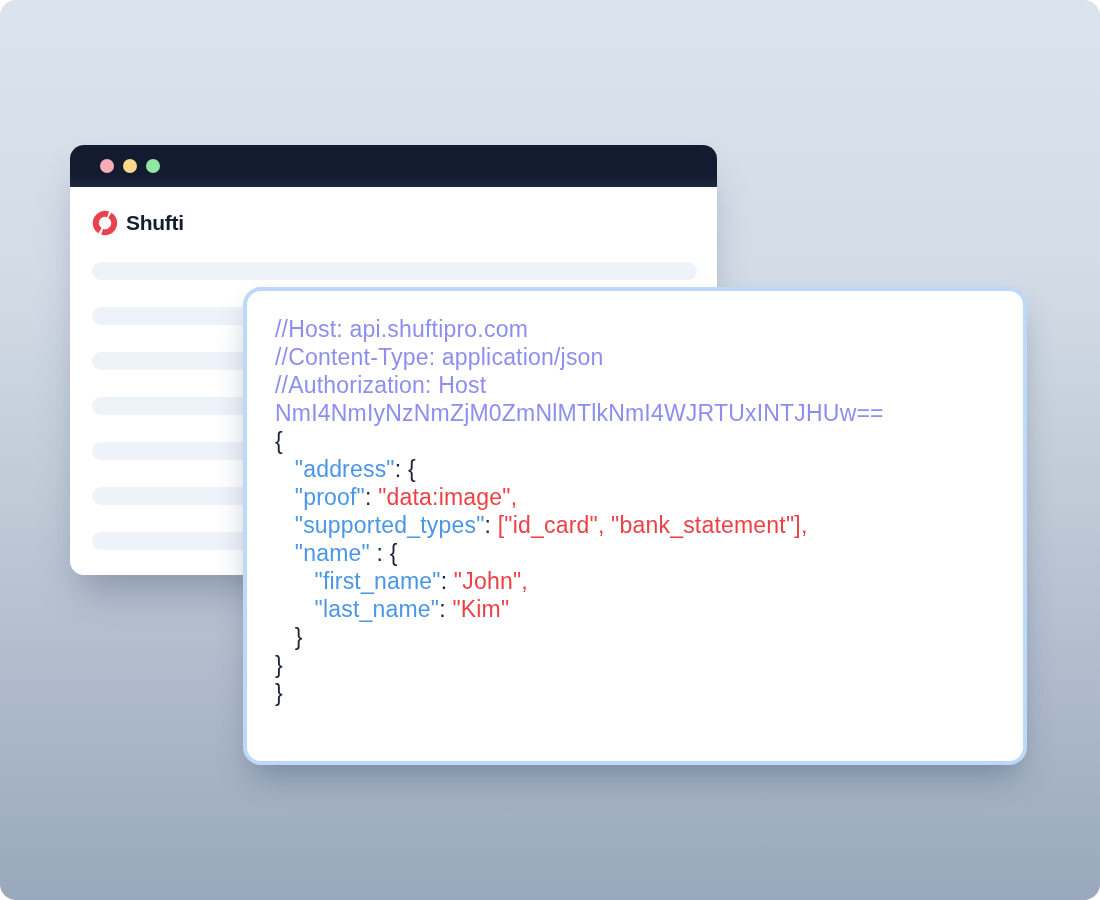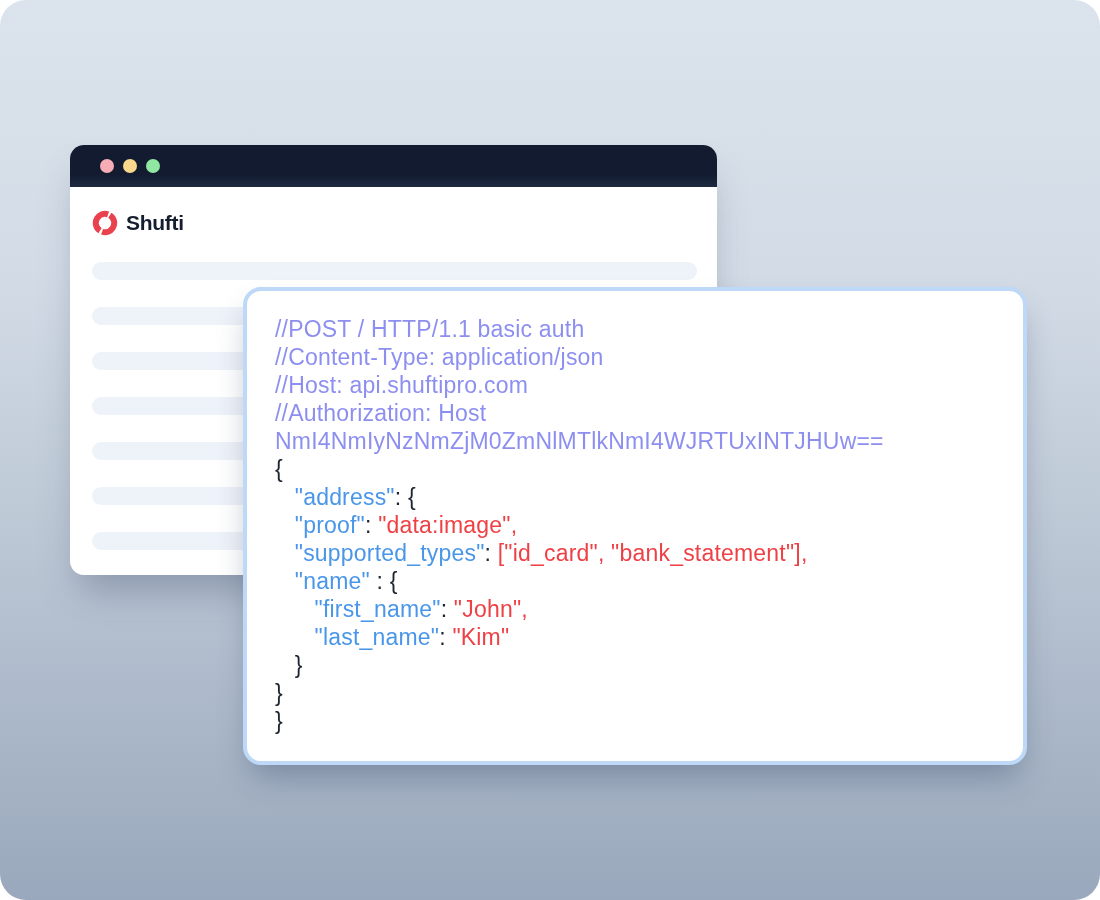--- a/index.html
+++ b/index.html
@@ -1,20 +1,20 @@
 <!DOCTYPE html>
 <html style="--c-comment: #8d8ff0; --c-key: #4a96e8; --c-value: #ee4145; --c-punct: #1d2532; --panel-border: #bed9f7;"><head>
 <meta charset="utf-8">
 <style>
   html,body{margin:0;padding:0;background:#ffffff;}
   *{box-sizing:border-box;}
   .stage{
     position:relative;
     width:1100px;height:900px;
-    border-radius:26px;
+    border-radius:16px;
     overflow:hidden;
     background:linear-gradient(180deg,#dbe3ec 0%,#d3dce6 30%,#bcc7d5 60%,#99a8bc 100%);
     font-family:"Liberation Sans",sans-serif;
   }
 
   
   .browser-window{
     position:absolute;left:70px;top:145px;
     width:647px;height:430px;
     background:#ffffff;border-radius:14px;
@@ -86,23 +86,22 @@
           <div class="skeleton-bar" style="background: rgb(238, 242, 249);"></div>
           <div class="skeleton-bar" style="background: rgb(238, 242, 249);"></div>
           <div class="skeleton-bar" style="background: rgb(238, 242, 249);"></div>
           <div class="skeleton-bar" style="background: rgb(238, 242, 249);"></div>
         </div>
     </div>
   </div>
 
   <div class="code-panel" id="code-panel">
 
-  <div class="code-line"><span class="seg-comment">//POST / HTTP/1.1 basic auth</span></div>
+      <div class="code-line"><span class="seg-comment">//Host: api.shuftipro.com</span></div>
       <div class="code-line"><span class="seg-comment">//Content-Type: application/json</span></div>
-      <div class="code-line"><span class="seg-comment">//Host: api.shuftipro.com</span></div>
       <div class="code-line"><span class="seg-comment">//Authorization: Host</span></div>
       <div class="code-line"><span class="seg-comment">NmI4NmIyNzNmZjM0ZmNlMTlkNmI4WJRTUxINTJHUw==</span></div>
       <div class="code-line"><span class="seg-punct">{</span></div>
       <div class="code-line"><span class="seg-punct">   </span><span class="seg-key">"address"</span><span class="seg-punct">: {</span></div>
       <div class="code-line"><span class="seg-punct">   </span><span class="seg-key">"proof"</span><span class="seg-punct">: </span><span class="seg-val">"data:image",</span></div>
       <div class="code-line"><span class="seg-punct">   </span><span class="seg-key">"supported_types"</span><span class="seg-punct">: </span><span class="seg-val">["id_card", "bank_statement"],</span></div>
       <div class="code-line"><span class="seg-punct">   </span><span class="seg-key">"name"</span><span class="seg-punct"> : {</span></div>
       <div class="code-line"><span class="seg-punct">      </span><span class="seg-key">"first_name"</span><span class="seg-punct">: </span><span class="seg-val">"John",</span></div>
       <div class="code-line"><span class="seg-punct">      </span><span class="seg-key">"last_name"</span><span class="seg-punct">: </span><span class="seg-val">"Kim"</span></div>
       <div class="code-line"><span class="seg-punct">   }</span></div>

